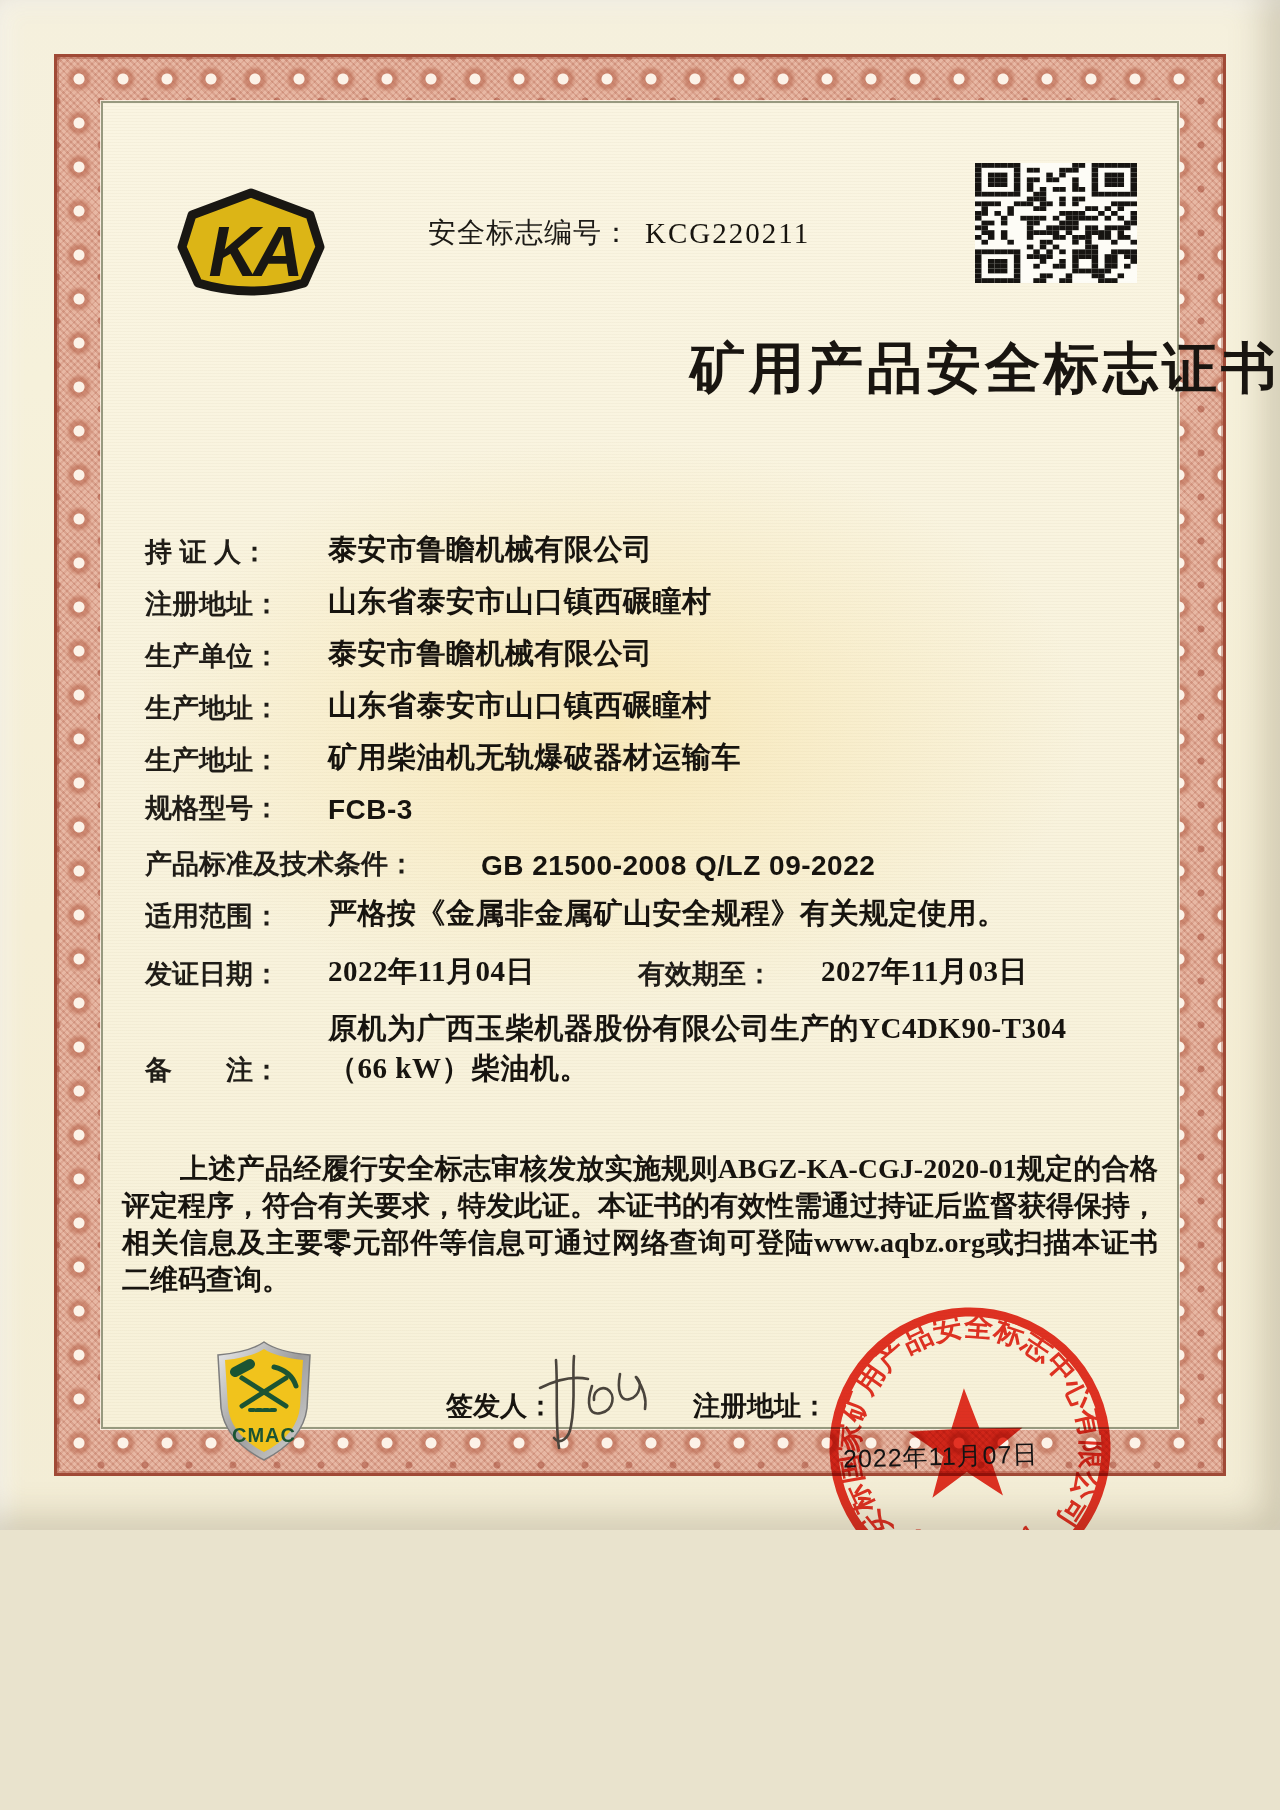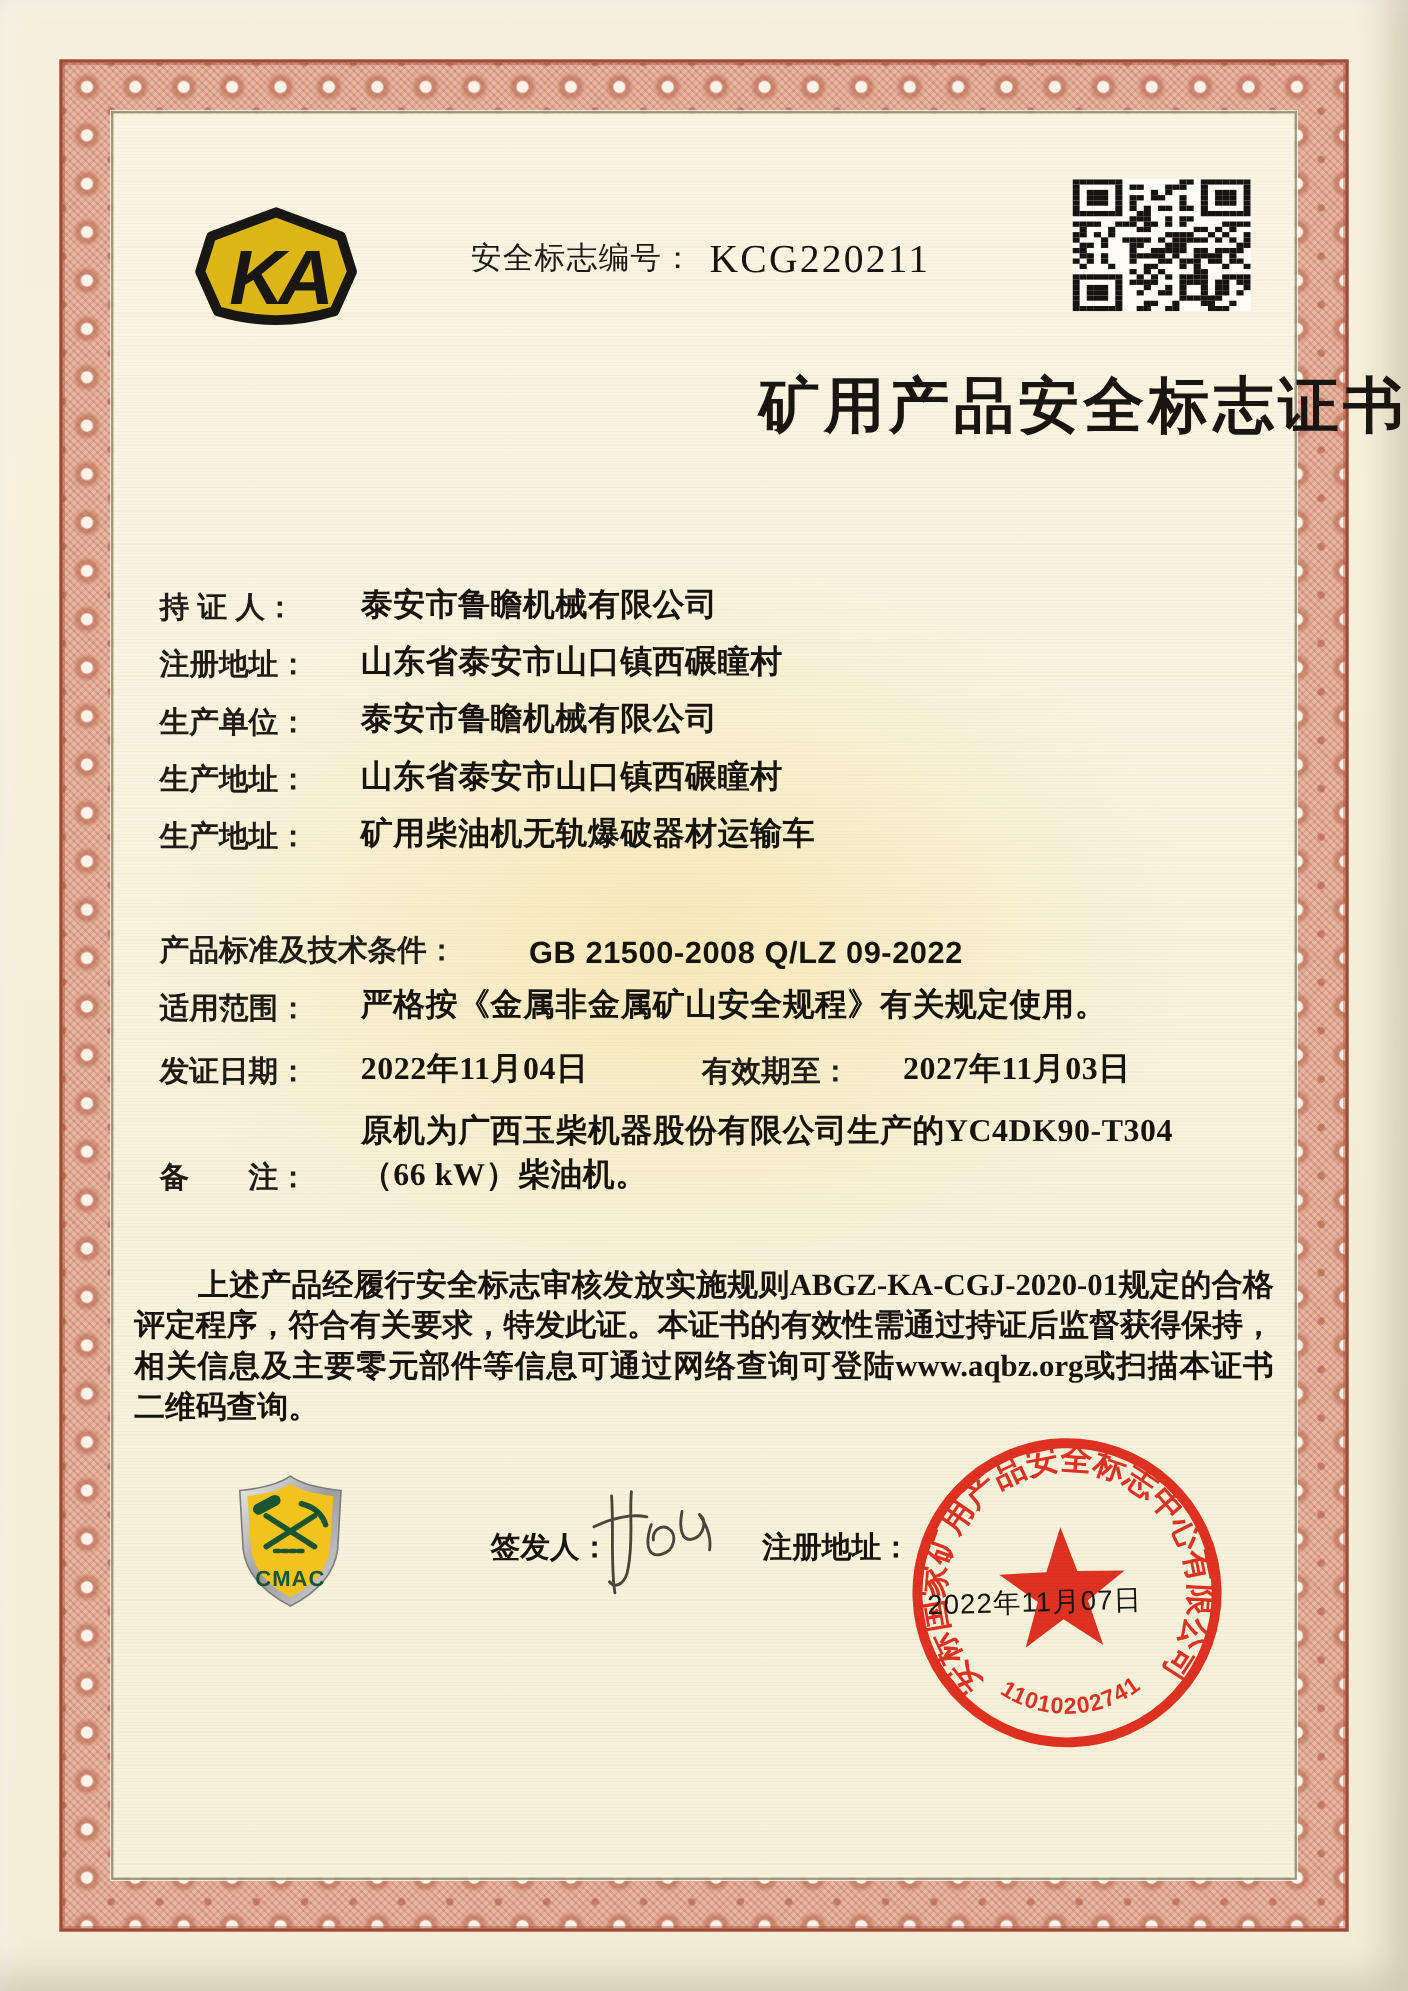--- a/index.html
+++ b/index.html
@@ -1,17 +1,17 @@
 <!DOCTYPE html>
 <html><head>
 <meta charset="utf-8">
 <style>
   html,body{margin:0;padding:0;background:#e9e3cd;}
   .photo{
-    position:relative;width:1280px;height:1810px;overflow:hidden;
+    position:relative;width:1280px;height:1530px;overflow:hidden;
     background:linear-gradient(180deg,#f5f0dd 0%,#f6f1db 25%,#f5eed5 60%,#f3edd6 100%);
     box-shadow:inset -16px -12px 34px rgba(115,105,75,.28), inset 8px 8px 20px rgba(255,255,255,.55);
     font-family:"Liberation Serif",serif;color:#17140f;
   }
   
   .frame{
     position:absolute;inset:54px;
     border:3px solid #a04a36;
     box-shadow:inset 0 0 0 2px rgba(160,74,54,.40);
     background-color:#e2ab97;
@@ -30,21 +30,21 @@
     border:2px solid #97997f;
     box-shadow:0 0 0 1px rgba(255,252,240,.8);
     background-image:
       radial-gradient(ellipse 62% 30% at 47% 47%, rgba(247,213,120,.34), rgba(247,213,120,0) 72%),
       repeating-linear-gradient(0deg, rgba(110,85,40,.035) 0 1px, rgba(0,0,0,0) 1px 3px),
       linear-gradient(#faf5e2,#f7f1d9);
   }
   .ka-badge{position:absolute;left:170px;top:186px;width:162px;height:114px;}
   .cert-no{position:absolute;left:428px;top:214px;display:flex;gap:14px;align-items:center;}
   .cert-no .lab{font-size:28px;color:#1c1a16;letter-spacing:1px;}
-  .cert-no .val{font-size:36px;letter-spacing:2px;}
+  .cert-no .val{font-size:29px;letter-spacing:2px;}
   .qr{position:absolute;left:975px;top:163px;width:162px;height:120px;background:#fdfcf6;}
   .qr svg{width:100%;height:100%;display:block;}
   .title{position:absolute;left:0;right:0;top:332px;text-align:right;font-size:55px;font-weight:700;letter-spacing:4px;color:#191510;}
   .row{position:absolute;left:145px;right:95px;display:flex;align-items:flex-end;gap:40px;}
   .flabel{flex:0 0 143px;font-family:"Liberation Sans",sans-serif;font-weight:700;font-size:27px;color:#1f1c17;white-space:nowrap;}
   .fvalue{font-weight:700;font-size:29px;letter-spacing:.5px;}
   .latin{font-family:"Liberation Sans",sans-serif;font-size:28px;}
   .long .flabel{flex:0 0 auto;margin-right:26px;}
   .dval{flex:0 0 270px;}
   .rval{flex:0 0 790px;line-height:40px;}
@@ -397,20 +397,24 @@
     <span class="fvalue">泰安市鲁瞻机械有限公司</span>
   </div>
   <div class="row" style="top:686px">
     <span class="flabel">生产地址：</span>
     <span class="fvalue">山东省泰安市山口镇西碾瞳村</span>
   </div>
   <div class="row" style="top:738px">
     <span class="flabel">生产地址：</span>
     <span class="fvalue">矿用柴油机无轨爆破器材运输车</span>
   </div>
+  <div class="row" style="top:790px">
+    <span class="flabel">规格型号：</span>
+    <span class="fvalue latin">FCB-3</span>
+  </div>
   <div class="row long" style="top:846px">
     <span class="flabel">产品标准及技术条件：</span>
     <span class="fvalue latin">GB 21500-2008 Q/LZ 09-2022</span>
   </div>
   <div class="row" style="top:894px">
     <span class="flabel">适用范围：</span>
     <span class="fvalue">严格按《金属非金属矿山安全规程》有关规定使用。</span>
   </div>
 
   <div class="row" style="top:952px">

